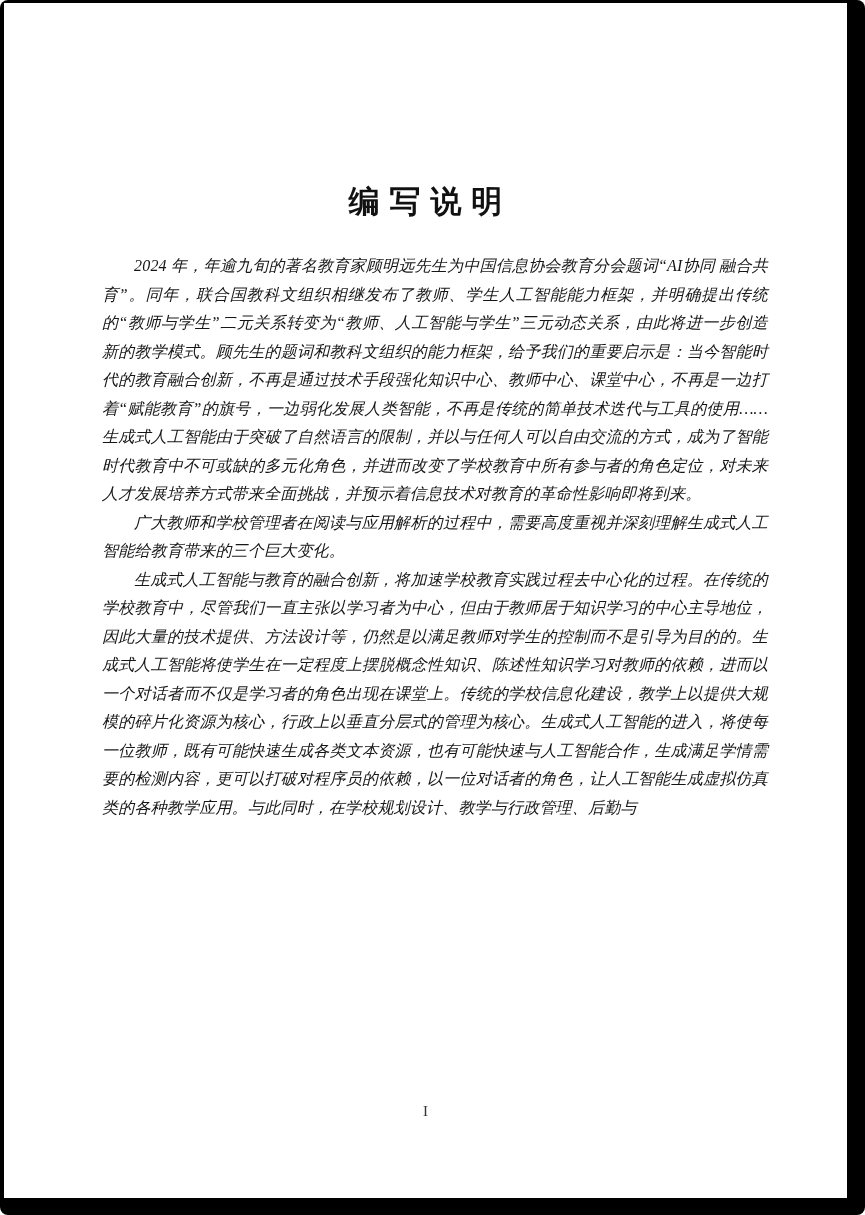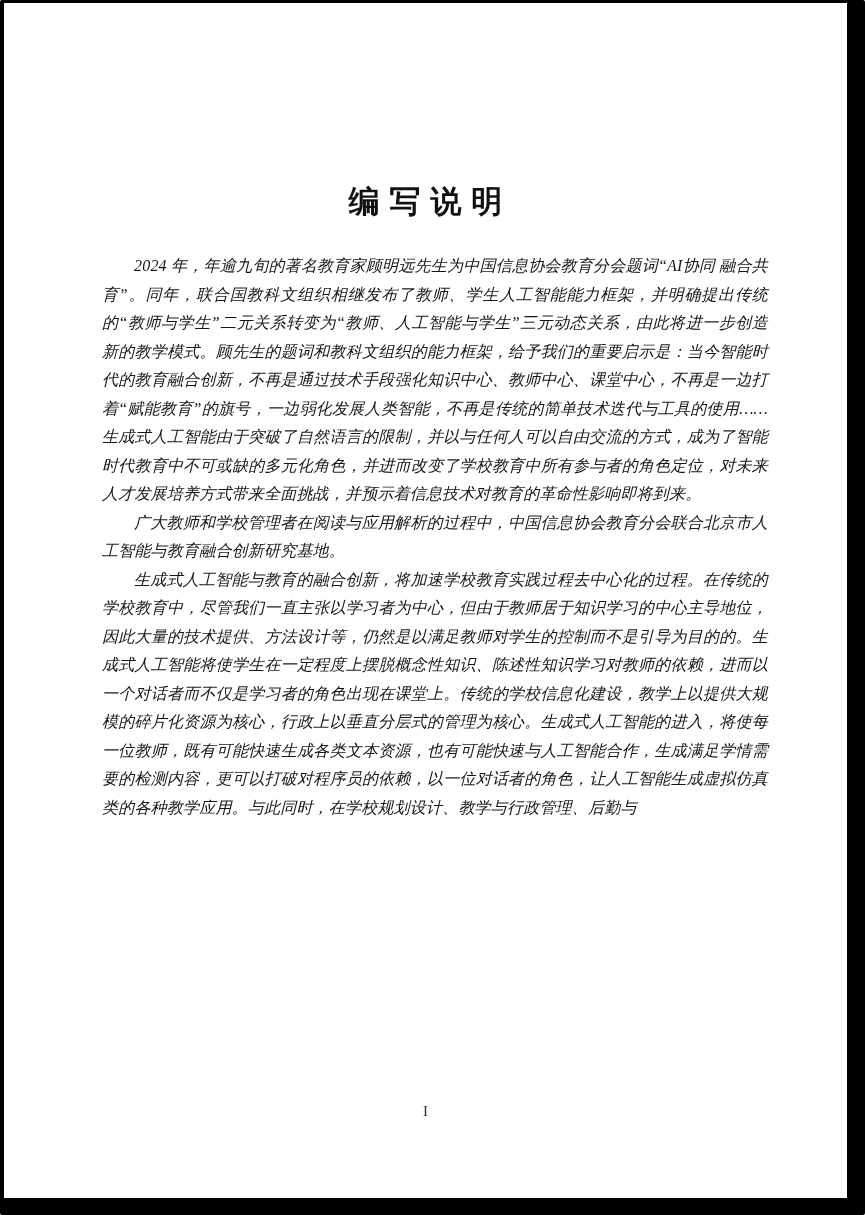--- a/index.html
+++ b/index.html
@@ -9,21 +9,21 @@
     height: 1215px;
     background: #ffffff;
     overflow: hidden;
   }
   .scan-frame {
     position: absolute;
     left: 0; top: 0;
     width: 865px;
     height: 1215px;
     background: #000000;
-    border-radius: 2px;
+    border-radius: 8px;
     box-sizing: border-box;
   }
   .page {
     position: absolute;
     left: 4px;
     top: 3px;
     width: 843px;
     height: 1195px;
     background: #ffffff;
     font-family: "Liberation Serif", "DejaVu Serif", serif;
@@ -73,20 +73,20 @@
 </head>
 <body>
 
 <div class="scan-frame">
   <div class="page">
 
     <h1 class="doc-title">编写说明</h1>
 
     <div class="content">
       <p>2024 年，年逾九旬的著名教育家顾明远先生为中国信息协会教育分会题词“AI协同 融合共育”。同年，联合国教科文组织相继发布了教师、学生人工智能能力框架，并明确提出传统的“教师与学生”二元关系转变为“教师、人工智能与学生”三元动态关系，由此将进一步创造新的教学模式。顾先生的题词和教科文组织的能力框架，给予我们的重要启示是：当今智能时代的教育融合创新，不再是通过技术手段强化知识中心、教师中心、课堂中心，不再是一边打着“赋能教育”的旗号，一边弱化发展人类智能，不再是传统的简单技术迭代与工具的使用……生成式人工智能由于突破了自然语言的限制，并以与任何人可以自由交流的方式，成为了智能时代教育中不可或缺的多元化角色，并进而改变了学校教育中所有参与者的角色定位，对未来人才发展培养方式带来全面挑战，并预示着信息技术对教育的革命性影响即将到来。</p>
-      <p>广大教师和学校管理者在阅读与应用解析的过程中，中国信息协会教育分会联合北京市人工智能与教育融合创新研究基地。</p>
+      <p>广大教师和学校管理者在阅读与应用解析的过程中，需要高度重视并深刻理解生成式人工智能给教育带来的三个巨大变化。</p>
       <p>生成式人工智能与教育的融合创新，将加速学校教育实践过程去中心化的过程。在传统的学校教育中，尽管我们一直主张以学习者为中心，但由于教师居于知识学习的中心主导地位，因此大量的技术提供、方法设计等，仍然是以满足教师对学生的控制而不是引导为目的的。生成式人工智能将使学生在一定程度上摆脱概念性知识、陈述性知识学习对教师的依赖，进而以一个对话者而不仅是学习者的角色出现在课堂上。传统的学校信息化建设，教学上以提供大规模的碎片化资源为核心，行政上以垂直分层式的管理为核心。生成式人工智能的进入，将使每一位教师，既有可能快速生成各类文本资源，也有可能快速与人工智能合作，生成满足学情需要的检测内容，更可以打破对程序员的依赖，以一位对话者的角色，让人工智能生成虚拟仿真类的各种教学应用。与此同时，在学校规划设计、教学与行政管理、后勤与</p>
     </div>
 
     <div class="page-number">I</div>
 
   </div>
 </div>
 
 </body></html>

